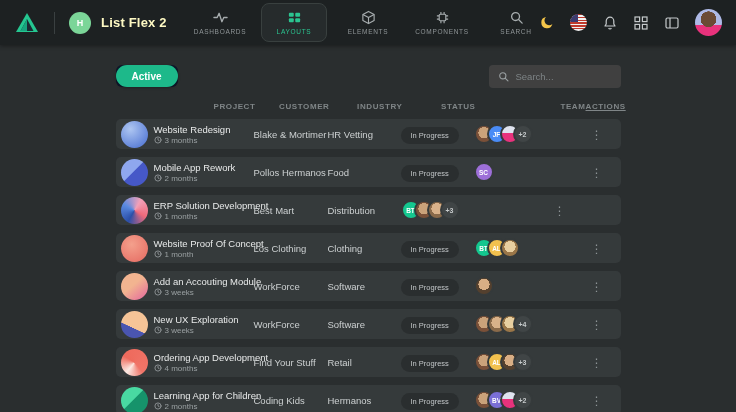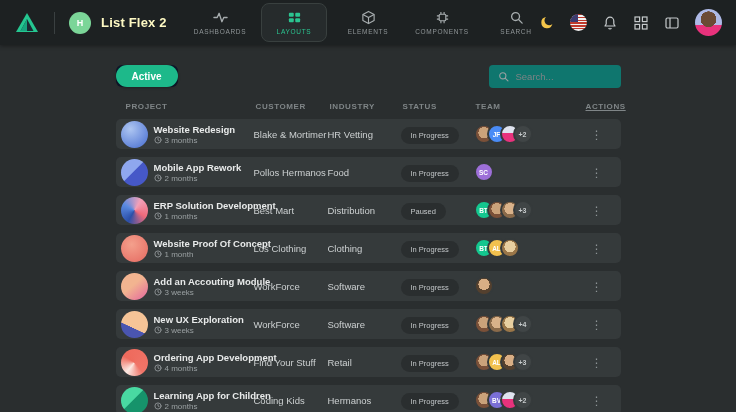--- a/index.html
+++ b/index.html
@@ -37,36 +37,36 @@
 
   
   .content { width:505px; margin:0 auto; padding-top:19px; }
   .controls { display:flex; justify-content:space-between; align-items:center; height:24px; }
   .segmented { display:flex; align-items:center; background:#0f172a; border-radius:6px; }
   .seg-btn { border:none; background:transparent; color:#aeb3b5; font-size:10px; height:22px;
              padding:0 16px; border-radius:6px; cursor:pointer; font-family:inherit; }
   .seg-btn.active { background:#1db98a; color:#ffffff; border-radius:12px; font-weight:600;
                     box-shadow:0 1px 3px rgba(0,0,0,.3); }
   .search-box { display:flex; align-items:center; gap:7px; width:132px; height:23px;
-                background:#0f766e; border-radius:4px; padding:0 9px; }
+                background:#404040; border-radius:4px; padding:0 9px; }
   .search-box svg { width:11px; height:11px; color:#9aa0a2; flex:none; }
   .search-box input { background:transparent; border:none; outline:none; color:#cfd3d5;
                       font-size:9.5px; width:100%; font-family:inherit; }
   .search-box input::placeholder { color:#7d8385; }
 
   .thead { display:grid; grid-template-columns:130px 74px 73px 73px 110px 1fr;
            padding:14px 0 8px 10px; }
-  .th { font-size:8px; font-weight:700; letter-spacing:.6px; color:#7f8587; }
+  .th { font-size:8px; font-weight:700; letter-spacing:.6px; color:#7f8587;text-align:right; }
   .th.actions { text-align:right; padding-right:8px;text-decoration:underline; }
 
   .row { display:grid; grid-template-columns:33px 100px 74px 73px 73px 110px 1fr;
          align-items:center; height:30px; background:#353a3b; border-radius:5px;
          margin-bottom:8px; padding-left:5px; cursor:pointer; }
   .proj-icon { width:27px; height:27px; border-radius:50%; display:block; }
-  .proj-name { font-size:9.5px; font-weight:700; color:#e8eaea; white-space:nowrap; line-height:12px; }
+  .proj-name { font-size:9.5px; font-weight:400; color:#e8eaea; white-space:nowrap; line-height:12px; }
   .proj-duration { display:flex; align-items:center; gap:3px; font-size:8px; color:#9aa0a2; }
   .proj-duration svg { width:8px; height:8px; flex:none; }
   .cell.customer, .cell.industry { font-size:9.5px; color:#ccd0d1; }
   .pill { display:inline-block; background:#2a2e2f; color:#c2c6c8; font-size:7.5px;
           padding:4px 10px; border-radius:10px; }
   .cell.team { display:flex; align-items:center; }
   .avatar { width:20px; height:20px; border-radius:50%; border:2px solid #353a3b;
             display:flex; align-items:center; justify-content:center; font-size:6.5px;
             font-weight:700; color:#fff; flex:none; background:#555; }
   .avatar + .avatar { margin-left:-7px; }
@@ -258,23 +258,20 @@
       <div class="proj-duration">
         <svg viewBox="0 0 16 16" fill="none" stroke="currentColor" stroke-width="1.6" stroke-linecap="round">
           <circle cx="8" cy="8" r="6.2"></circle>
               <path d="M8 4.5V8l2.4 1.4"></path>
         </svg>
         <span class="dur-text">1 months</span>
       </div>
     </div>
     <div class="cell customer">Best Mart</div>
     <div class="cell industry">Distribution</div>
-    <div class="cell status">
-      <span class="pill">Paused</span>
-    </div>
     <div class="cell team">
           <span class="avatar" style="background: rgb(20, 199, 143);">BT</span>
           <span class="avatar photo-1"></span>
           <span class="avatar photo-2"></span>
           <span class="avatar more">+3</span>
         </div>
     <div class="cell actions">
       <span class="dots">⋮</span>
     </div>
   </div>

